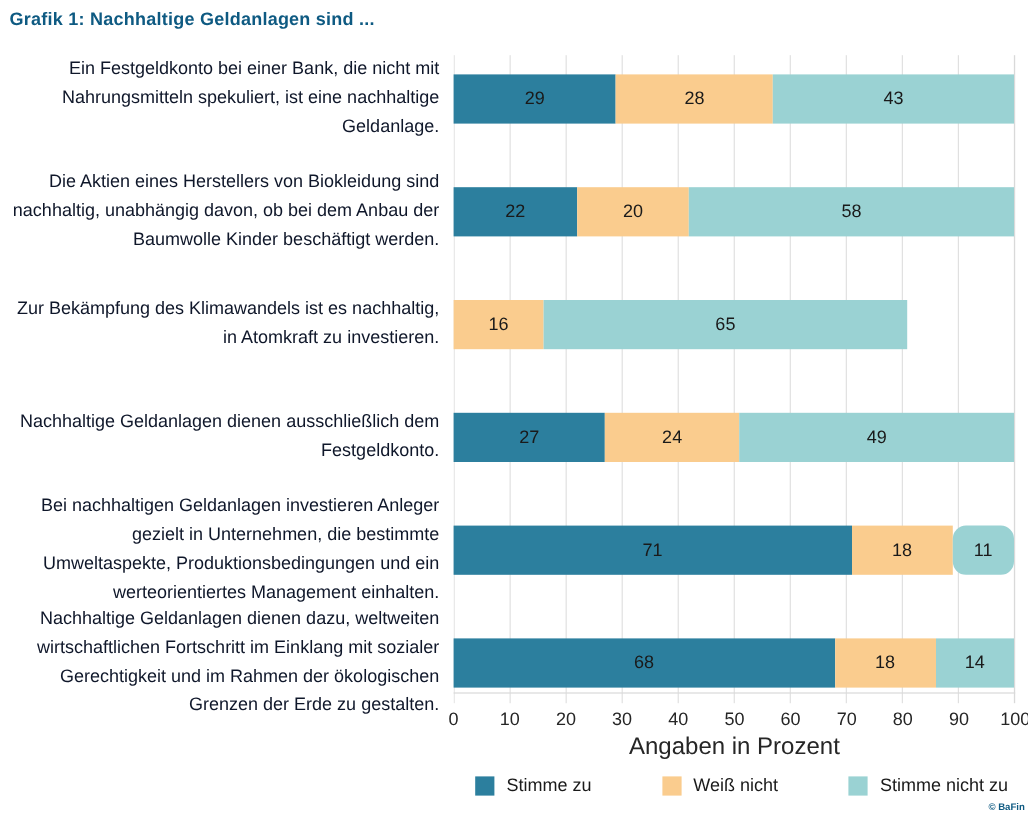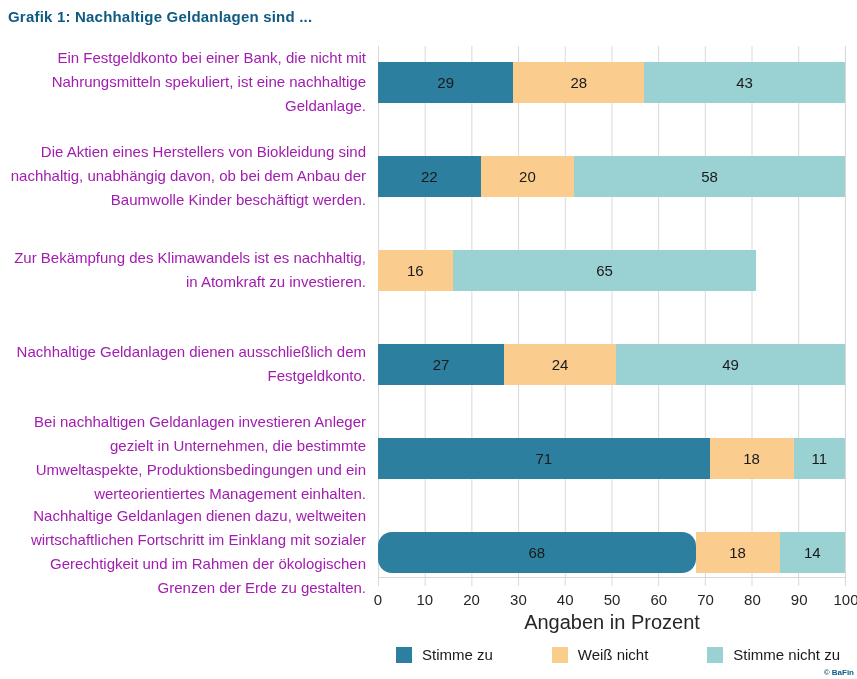--- a/index.html
+++ b/index.html
@@ -19,21 +19,21 @@
     border-right:1px solid #d9d9d9;
   }
   .plot-baseline {
     position:absolute; left:378px; top:577px; width:468px; height:0;
     border-top:1px solid #d9d9d9;
   }
   .rows { position:absolute; left:0; top:35px; width:857px; }
   .row { display:flex; align-items:center; height:94px; }
   .row-label {
     width:366px; text-align:right; font-size:15px; line-height:24px;
-    color:#a21caf; flex:0 0 366px;
+    color:#0f172a; flex:0 0 366px;
   }
   .bar-wrap { margin-left:12px; width:467px; flex:0 0 467px; }
   .bar { height:41px; display:flex; }
   .seg {
     display:flex; align-items:center; justify-content:center;
     font-size:15px; color:#1a1a1a; overflow:hidden; white-space:nowrap;
   }
   .xticks { position:absolute; left:378px; top:591px; width:468px; height:18px; }
   .xticks span {
     position:absolute; transform:translateX(-50%);
@@ -103,29 +103,29 @@
             <div class="seg" style="width: 49%; background: rgb(154, 210, 211);">49</div>
           </div>
         </div>
       </div>
       <div class="row">
         <div class="row-label">Bei nachhaltigen Geldanlagen investieren Anleger gezielt in Unternehmen, die bestimmte Umweltaspekte, Produktionsbedingungen und ein werteorientiertes Management einhalten.</div>
         <div class="bar-wrap">
           <div class="bar">
             <div class="seg" style="width: 71%; background: rgb(44, 127, 158);">71</div>
             <div class="seg" style="width: 18%; background: rgb(250, 204, 142);">18</div>
-            <div class="seg" style="width: 11%; background: rgb(154, 210, 211);">11</div>
+            <div class="seg" style="width: 11%; background: rgb(154, 210, 211); border-radius: 11px;">11</div>
           </div>
         </div>
       </div>
       <div class="row">
         <div class="row-label">Nachhaltige Geldanlagen dienen dazu, weltweiten wirtschaftlichen Fortschritt im Einklang mit sozialer Gerechtigkeit und im Rahmen der ökologischen Grenzen der Erde zu gestalten.</div>
         <div class="bar-wrap">
           <div class="bar">
-            <div class="seg" style="width: 68%; background: rgb(44, 127, 158); border-radius: 14px;">68</div>
+            <div class="seg" style="width: 68%; background: rgb(44, 127, 158);">68</div>
             <div class="seg" style="width: 18%; background: rgb(250, 204, 142);">18</div>
             <div class="seg" style="width: 14%; background: rgb(154, 210, 211);">14</div>
           </div>
         </div>
       </div>
     </div>
 
   <div class="xticks" id="xticks">
       <span style="left: 0%;">0</span>
       <span style="left: 10%;">10</span>

